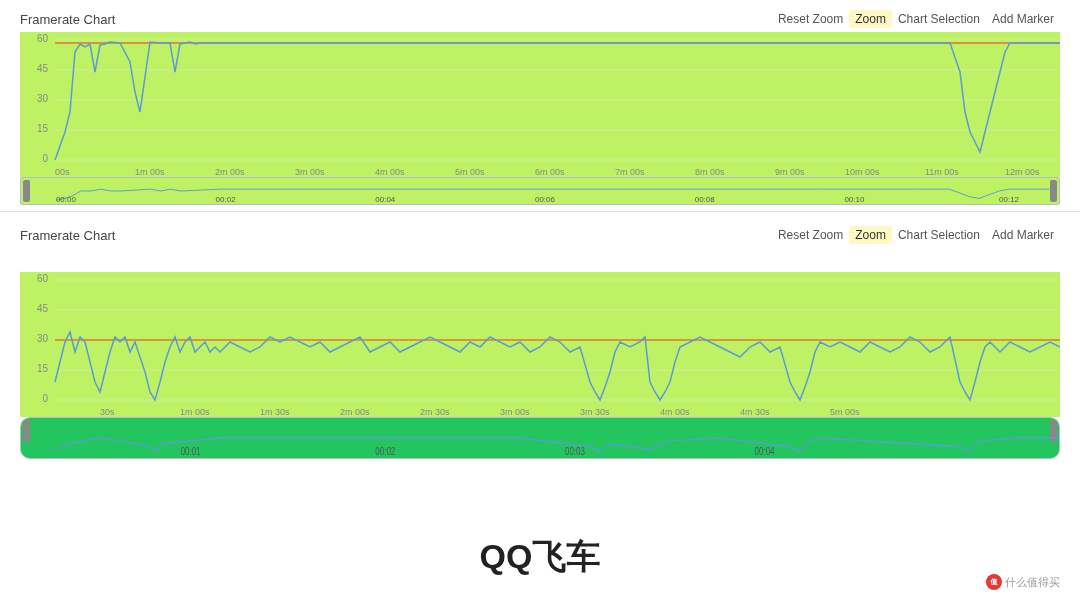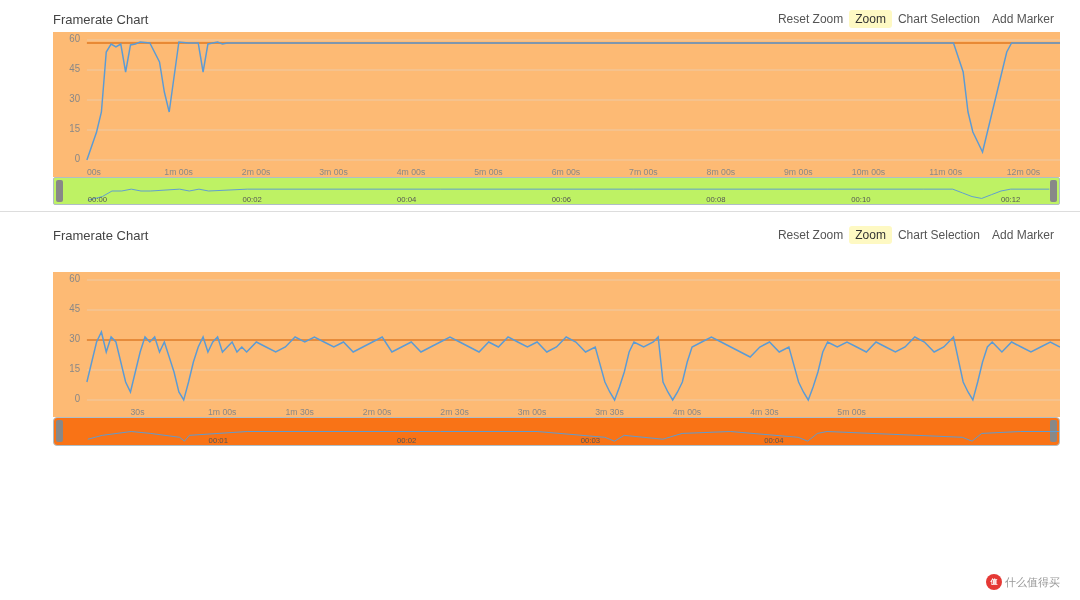--- a/index.html
+++ b/index.html
@@ -9,21 +9,20 @@
       font-size: 12px;
       color: #333;
       width: 1080px;
       height: 600px;
       overflow: hidden;
     }
 
     .chart-section {
       padding: 0 20px 8px 20px;
       position: relative;
-      margin-left: 33px;
     }
 
     .chart-header {
       display: flex;
       align-items: center;
       justify-content: space-between;
       margin-bottom: 4px;
     }
 
     .chart-title {
@@ -49,21 +48,21 @@
     .toolbar-btn.active {
       background: #fef9c3;
       border-radius: 3px;
       color: #333;
     }
 
     .chart-area {
       position: relative;
       height: 140px;
       border: none;
-      background: #fdba74;
+      background: #bef264;
     }
 
     .chart-canvas {
       width: 100%;
       height: 100%;
     }
 
     .minimap {
       height: 28px;
       background: #e8f0fe;
@@ -233,20 +232,23 @@
       <text x="980" y="26" font-size="8" fill="#555">00:12</text>
     </svg>
   </div>
 </div>
 
 <hr style="border:none; border-top:1px solid #ddd; margin: 6px 0;">
 
 <div class="chart-section" style="padding-top:8px; padding-bottom:0;">
   <div class="chart-header">
     <span class="chart-title">Framerate Chart</span>
+    <div style="position:absolute; left:50%; transform:translateX(-50%); top:316px;">
+      <span style="font-size:34px; font-weight:bold; color:#222;">QQ飞车</span>
+    </div>
     <div class="toolbar">
       <button class="toolbar-btn">Reset Zoom</button>
       <button class="toolbar-btn active">Zoom</button>
       <button class="toolbar-btn">Chart Selection</button>
       <button class="toolbar-btn">Add Marker</button>
     </div>
   </div>
 
   <div class="chart-area" style="height:145px; margin-top:28px;">
     <svg class="chart-canvas" viewBox="0 0 1040 145" preserveAspectRatio="none">
@@ -406,21 +408,21 @@
         990,70
         1000,75
         1010,80
         1020,75
         1030,70
         1040,75
       " fill="none" stroke="#5b9bd5" stroke-width="1.5"></polyline>
     </svg>
   </div>
 
-  <div class="minimap" style="margin-top:0; height:29px; background:#f97316; position:relative; border:1px solid #b0bec5; border-radius:4px;">
+  <div class="minimap" style="margin-top:0; height:42px; background:#22c55e; position:relative; border:1px solid #b0bec5; border-radius:10px;">
     <div class="minimap-handle left" style="position:absolute; left:2px; top:2px; width:7px; height:22px; background:#888; border-radius:2px;"></div>
     <div class="minimap-handle right" style="position:absolute; right:2px; top:2px; width:7px; height:22px; background:#888; border-radius:2px;"></div>
     <svg width="100%" height="100%" viewBox="0 0 1040 28" preserveAspectRatio="none" style="position:absolute;top:0;left:0;">
       <polyline points="35,22 50,18 80,14 100,16 130,20 135,24 140,18 200,14 300,14 400,14 500,14 570,20 580,24 590,18 630,22 650,16 700,14 770,20 780,24 790,16 800,14 940,20 950,24 960,16 1000,14 1040,14" fill="none" stroke="#5b9bd5" stroke-width="1"></polyline>
       <text x="160" y="26" font-size="8" fill="#555">00:01</text>
       <text x="355" y="26" font-size="8" fill="#555">00:02</text>
       <text x="545" y="26" font-size="8" fill="#555">00:03</text>
       <text x="735" y="26" font-size="8" fill="#555">00:04</text>
     </svg>
   </div>

